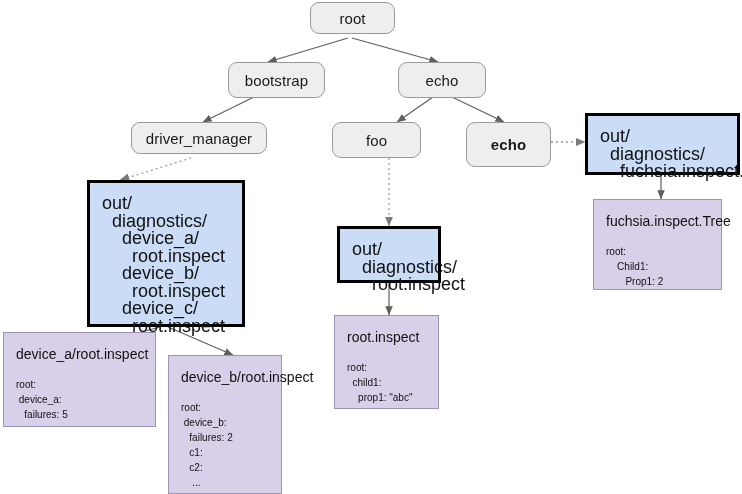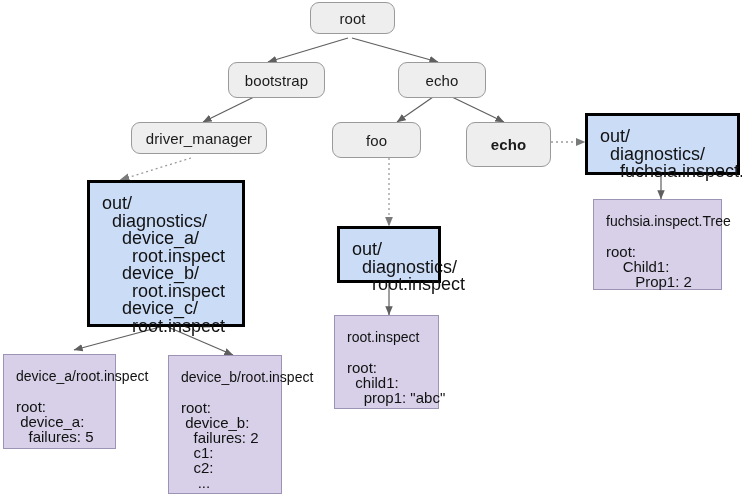--- a/index.html
+++ b/index.html
@@ -66,21 +66,21 @@
     padding: 12px 10px 10px 12px;
   }
   .filebox .ftitle {
     font-size: 14px;
     line-height: 18px;
     color: #111111;
     margin-bottom: 14px;
     white-space: nowrap;
   }
   .filebox .fbody {
-    font-size: 15px;
+    font-size: 10px;
     line-height: 15px;
     white-space: pre;
     color: #111111;
   }
 </style>
 </head>
 <body>
 
 <div id="canvas">
 
@@ -153,21 +153,21 @@
       root.inspect</div>
 
   <div class="dirbox" style="left:337px; top:226px; width:104px; height:57px;">out/
   diagnostics/
     root.inspect</div>
 
   <div class="dirbox" style="left:585px; top:113px; width:155px; height:62px;">out/
   diagnostics/
     fuchsia.inspect.Tree</div>
 
-  <div class="filebox" style="left:3px; top:354px; width:113px; height:95px;">
+  <div class="filebox" style="left:3px; top:332px; width:153px; height:95px;">
     <div class="ftitle">device_a/root.inspect</div>
     <div class="fbody">root:
  device_a:
    failures: 5</div>
   </div>
 
   <div class="filebox" style="left:168px; top:355px; width:114px; height:139px;">
     <div class="ftitle">device_b/root.inspect</div>
     <div class="fbody">root:
  device_b:

